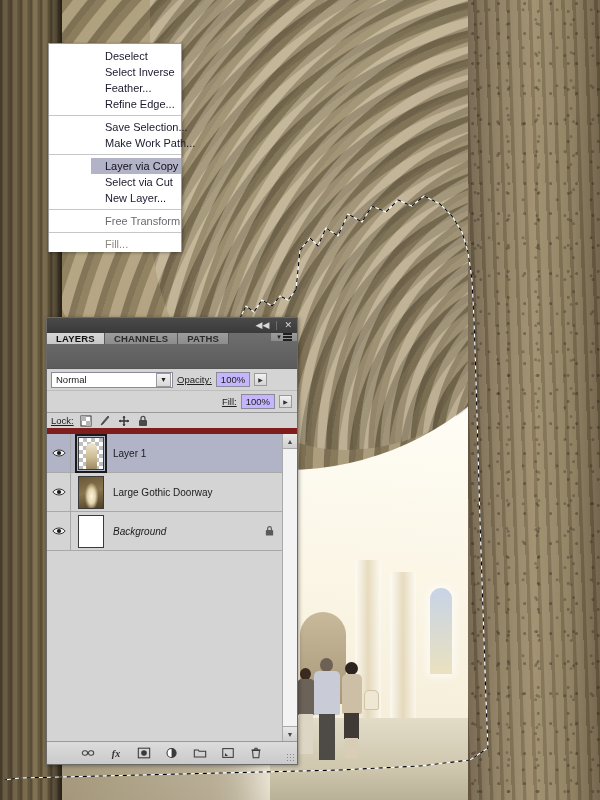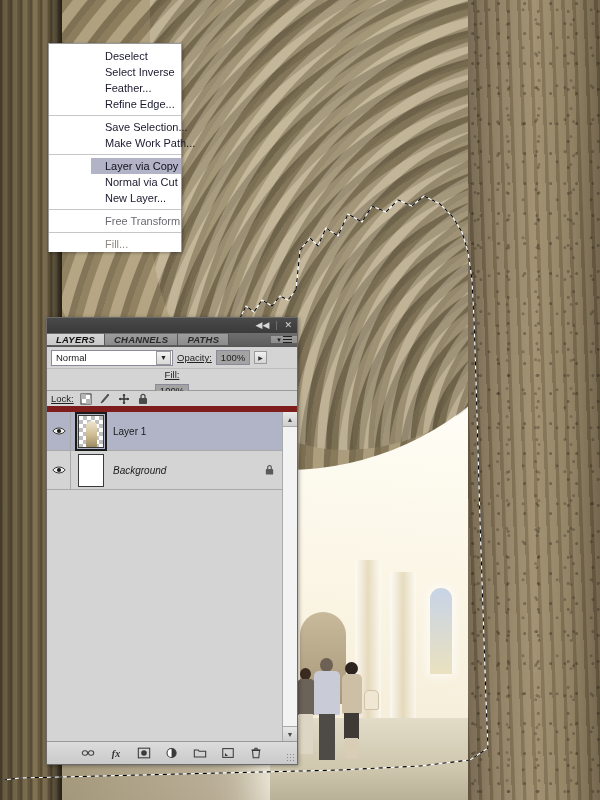--- a/index.html
+++ b/index.html
@@ -188,25 +188,24 @@
     display: flex; align-items: center; justify-content: flex-end;
     padding-right: 3px; gap: 5px;
   }
   .tb-btn {
     color: #d8d8d8; font-size: 9px; line-height: 1;
     padding: 0 2px; cursor: default;
   }
   .tb-div { width:1px; height:9px; background:#6e6e6e; }
 
   .tabs {
-    height: 14px;
+    height: 36px;
     background: linear-gradient(180deg, #6e6e6e 0%, #5c5c5c 100%);
-    display: flex; align-items: center;
+    display: flex; align-items: flex-start;
     border-bottom: 1px solid #555;
-    font-style: italic;
   }
   .tab {
     padding: 0 9px;
     display: flex; align-items: center;
     font-size: 9.5px; font-weight: bold;
     color: #2a2a2a;
     background: linear-gradient(180deg, #9d9d9d 0%, #8c8c8c 100%);
     border-right: 1px solid #585858;
     letter-spacing: .2px;
   }
@@ -237,21 +236,21 @@
   }
   .combo .arrow {
     width: 15px; height: 14px; margin: 0 1px 0 0;
     background: linear-gradient(180deg, #f2f2f2, #d8d8d8);
     border: 1px solid #9a9a9a;
     display: flex; align-items: center; justify-content: center;
     font-size: 7px; color: #222;
   }
   .field-lbl { font-size: 9.5px; color: #222; text-decoration: underline; }
   .numbox {
-    height: 15px; border: 1px solid #8a8a9a; background: #a3a3a3;
+    height: 15px; border: 1px solid #8a8a9a; background: #c4b5fd;
     display: flex; align-items: center;
   }
   .numbox span { padding: 0 4px; font-size: 9.5px; min-width: 30px; text-align: right; }
   .stepper {
     width: 13px; height: 13px; margin-right: 1px;
     background: linear-gradient(180deg, #f2f2f2, #d4d4d4);
     border: 1px solid #9a9a9a;
     display: flex; align-items: center; justify-content: center;
     font-size: 6px; color: #333;
   }
@@ -397,21 +396,21 @@
     <div id="ctx-body">
         <div class="ctx-item">Deselect</div>
         <div class="ctx-item">Select Inverse</div>
         <div class="ctx-item">Feather...</div>
         <div class="ctx-item">Refine Edge...</div>
         <div class="ctx-sep"></div>
         <div class="ctx-item">Save Selection...</div>
         <div class="ctx-item">Make Work Path...</div>
         <div class="ctx-sep"></div>
         <div class="ctx-item sel">Layer via Copy</div>
-        <div class="ctx-item">Normal via Cut</div>
+        <div class="ctx-item">Select via Cut</div>
         <div class="ctx-item">New Layer...</div>
         <div class="ctx-sep"></div>
         <div class="ctx-item dim">Free Transform</div>
         <div class="ctx-sep"></div>
         <div class="ctx-item ghost">Fill...</div>
       </div>
     <div class="ctx-fade"></div>
   </div>
 
   <div class="panel">
@@ -442,21 +441,21 @@
         <span>Normal</span>
         <span class="arrow">▼</span>
       </div>
       <span class="field-lbl">Opacity:</span>
       <div class="numbox">
         <span>100%</span>
       </div>
       <div class="stepper">▶</div>
     </div>
 
-    <div class="mode-row" style="justify-content:flex-start; border-bottom:1px solid #9a9a9a;flex-direction:column;">
+    <div class="mode-row" style="justify-content:flex-end; border-bottom:1px solid #9a9a9a;">
       <span class="field-lbl">Fill:</span>
       <div class="numbox">
         <span>100%</span>
       </div>
       <div class="stepper">▶</div>
     </div>
 
     <div class="lock-row">
       <span class="field-lbl">Lock:</span>
       <div class="lock-icons">
@@ -498,20 +497,35 @@
             <div class="lock-cell"></div>
           </div>
           <div class="layer-row">
             <div class="eye-cell">
               <svg width="14" height="10" viewBox="0 0 16 11">
                 <path d="M1 5.5 C4 1, 12 1, 15 5.5 C12 10, 4 10, 1 5.5 Z" fill="#f0f0f0" stroke="#2a2a2a" stroke-width="1.1"></path>
                 <circle cx="8" cy="5.5" r="2.4" fill="#1a1a1a"></circle>
               </svg>
             </div>
             <div class="thumb-cell">
+              <div class="thumb">
+                <div class="thumb-photo"></div>
+              </div>
+            </div>
+            <div class="layer-name">Large Gothic Doorway</div>
+            <div class="lock-cell"></div>
+          </div>
+          <div class="layer-row">
+            <div class="eye-cell">
+              <svg width="14" height="10" viewBox="0 0 16 11">
+                <path d="M1 5.5 C4 1, 12 1, 15 5.5 C12 10, 4 10, 1 5.5 Z" fill="#f0f0f0" stroke="#2a2a2a" stroke-width="1.1"></path>
+                <circle cx="8" cy="5.5" r="2.4" fill="#1a1a1a"></circle>
+              </svg>
+            </div>
+            <div class="thumb-cell">
               <div class="thumb"></div>
             </div>
             <div class="layer-name italic">Background</div>
             <div class="lock-cell">
               <svg width="11" height="12" viewBox="0 0 12 13">
                 <rect x="2" y="5.5" width="8" height="6" rx="1" fill="#5a5a5a"></rect>
                 <path d="M4 5.5 V3.8 A2 2 0 0 1 8 3.8 V5.5" stroke="#5a5a5a" stroke-width="1.3" fill="none"></path>
               </svg>
             </div>
           </div>

